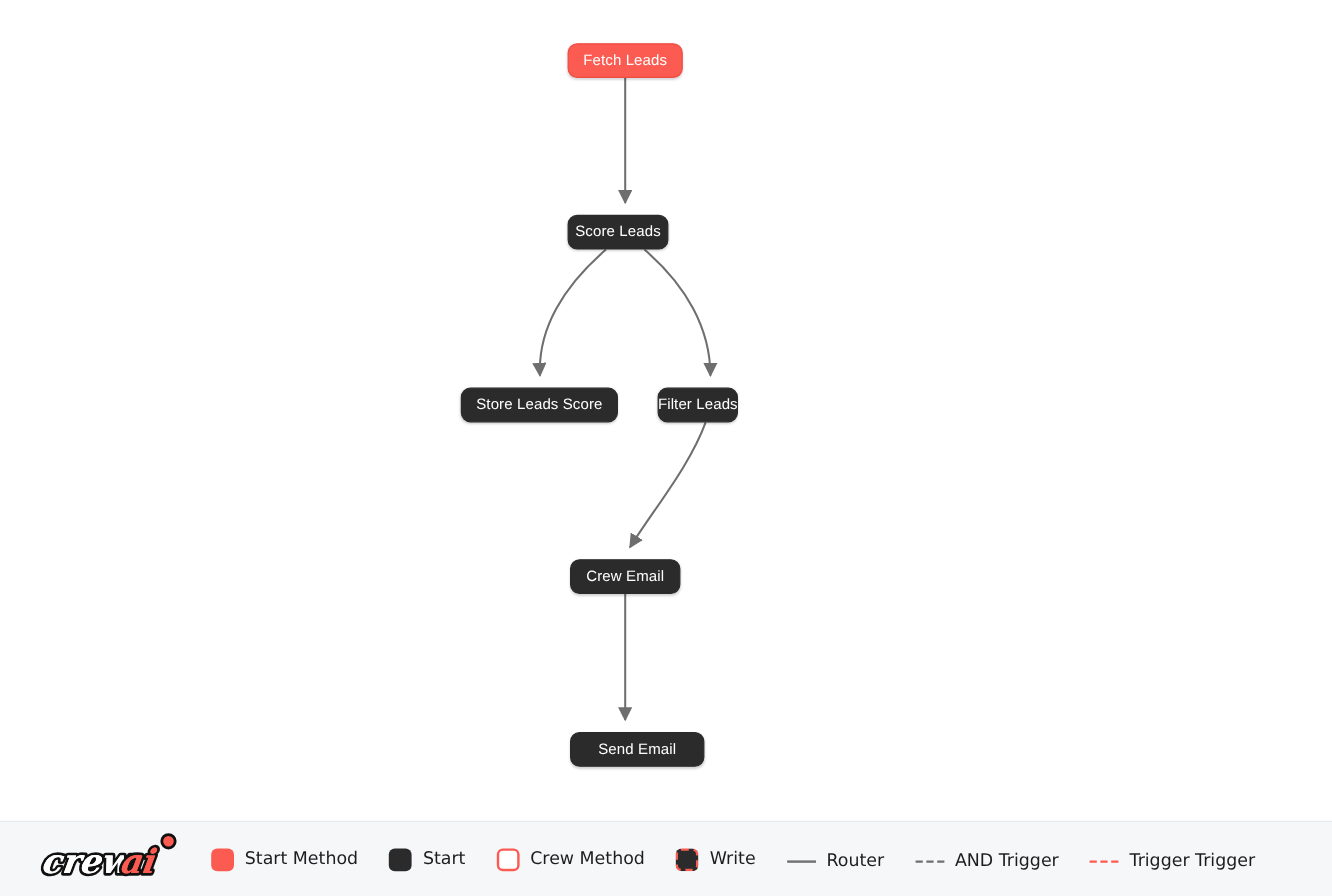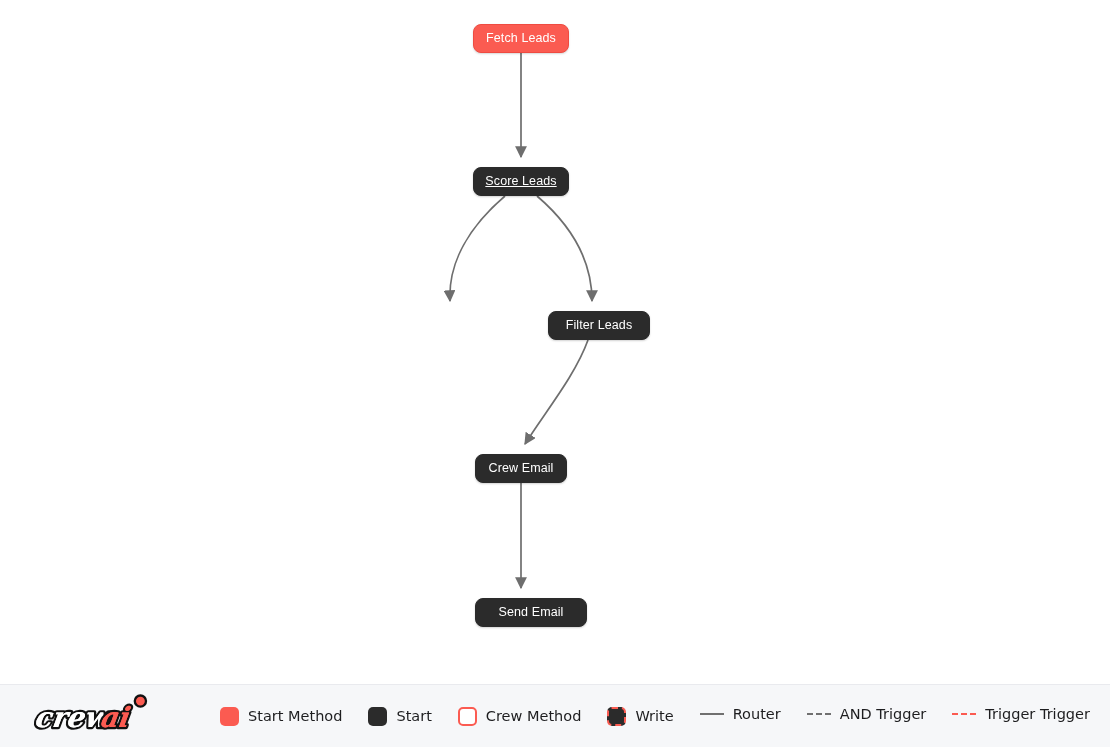--- a/index.html
+++ b/index.html
@@ -12,21 +12,21 @@
     background: #ffffff;
     font-family: "Liberation Sans", sans-serif;
     overflow: hidden;
     position: relative;
   }
 
   
   #flow-canvas {
     position: absolute;
     left: 0;
-    top: 4px;
+    top: 16px;
     width: 1110px;
     height: 684px;
     background: #ffffff;
     overflow: hidden;
   }
   #edge-layer {
     position: absolute;
     left: 0;
     top: 0;
     width: 1110px;
@@ -77,23 +77,22 @@
   #brand-logo {
     width: 140px;
     height: 46px;
     margin-left: 20px;
     margin-right: 16px;
     flex: 0 0 auto;
     display: block;
   }
   #legend-items {
     display: flex;
-    align-items: flex-start;
+    align-items: flex-end;
     gap: 26px;
-    margin-left: 44px;
   }
   .legend-item {
     display: flex;
     align-items: center;
     gap: 9px;
   }
   .legend-label {
     font-family: "DejaVu Sans", sans-serif;
     font-size: 14.5px;
     color: #1d1d1f;
@@ -139,24 +138,25 @@
 
     <path d="M 537,192 C 572,222 592,258 592,297" fill="none" stroke="#6e6e6e" stroke-width="1.7" marker-end="url(#arrow)"></path>
 
     <path d="M 588,336 C 575,372 545,408 525,440" fill="none" stroke="#6e6e6e" stroke-width="1.7" marker-end="url(#arrow)"></path>
 
     <path d="M 521,479 L 521,584" fill="none" stroke="#6e6e6e" stroke-width="1.7" marker-end="url(#arrow)"></path>
   </svg>
 
   <div class="node start" style="left:473px; top:20px;  width:96px;  height:29px;">Fetch Leads</div>
 
-  <div class="node method" style="left:473px; top:163px; width:96px;  height:29px;text-decoration:underline;">Score Leads</div>
-
-
-  <div class="node method" style="left:548px; top:307px; width:102px;  height:29px;text-align:right;">Filter Leads</div>
+  <div class="node method" style="left:473px; top:163px; width:84px;  height:29px;">Score Leads</div>
+
+  <div class="node method" style="left:384px; top:307px; width:131px; height:29px;">Store Leads Score</div>
+
+  <div class="node method" style="left:548px; top:307px; width:67px;  height:29px;text-align:right;">Filter Leads</div>
 
   <div class="node method" style="left:475px; top:450px; width:92px;  height:29px;">Crew Email</div>
 
   <div class="node method" style="left:475px; top:594px; width:112px;  height:29px;">Send Email</div>
 </div>
 
 <div id="legend-bar">
 
   <svg id="brand-logo" viewBox="0 0 150 48">
     <g transform="skewX(-10)">

